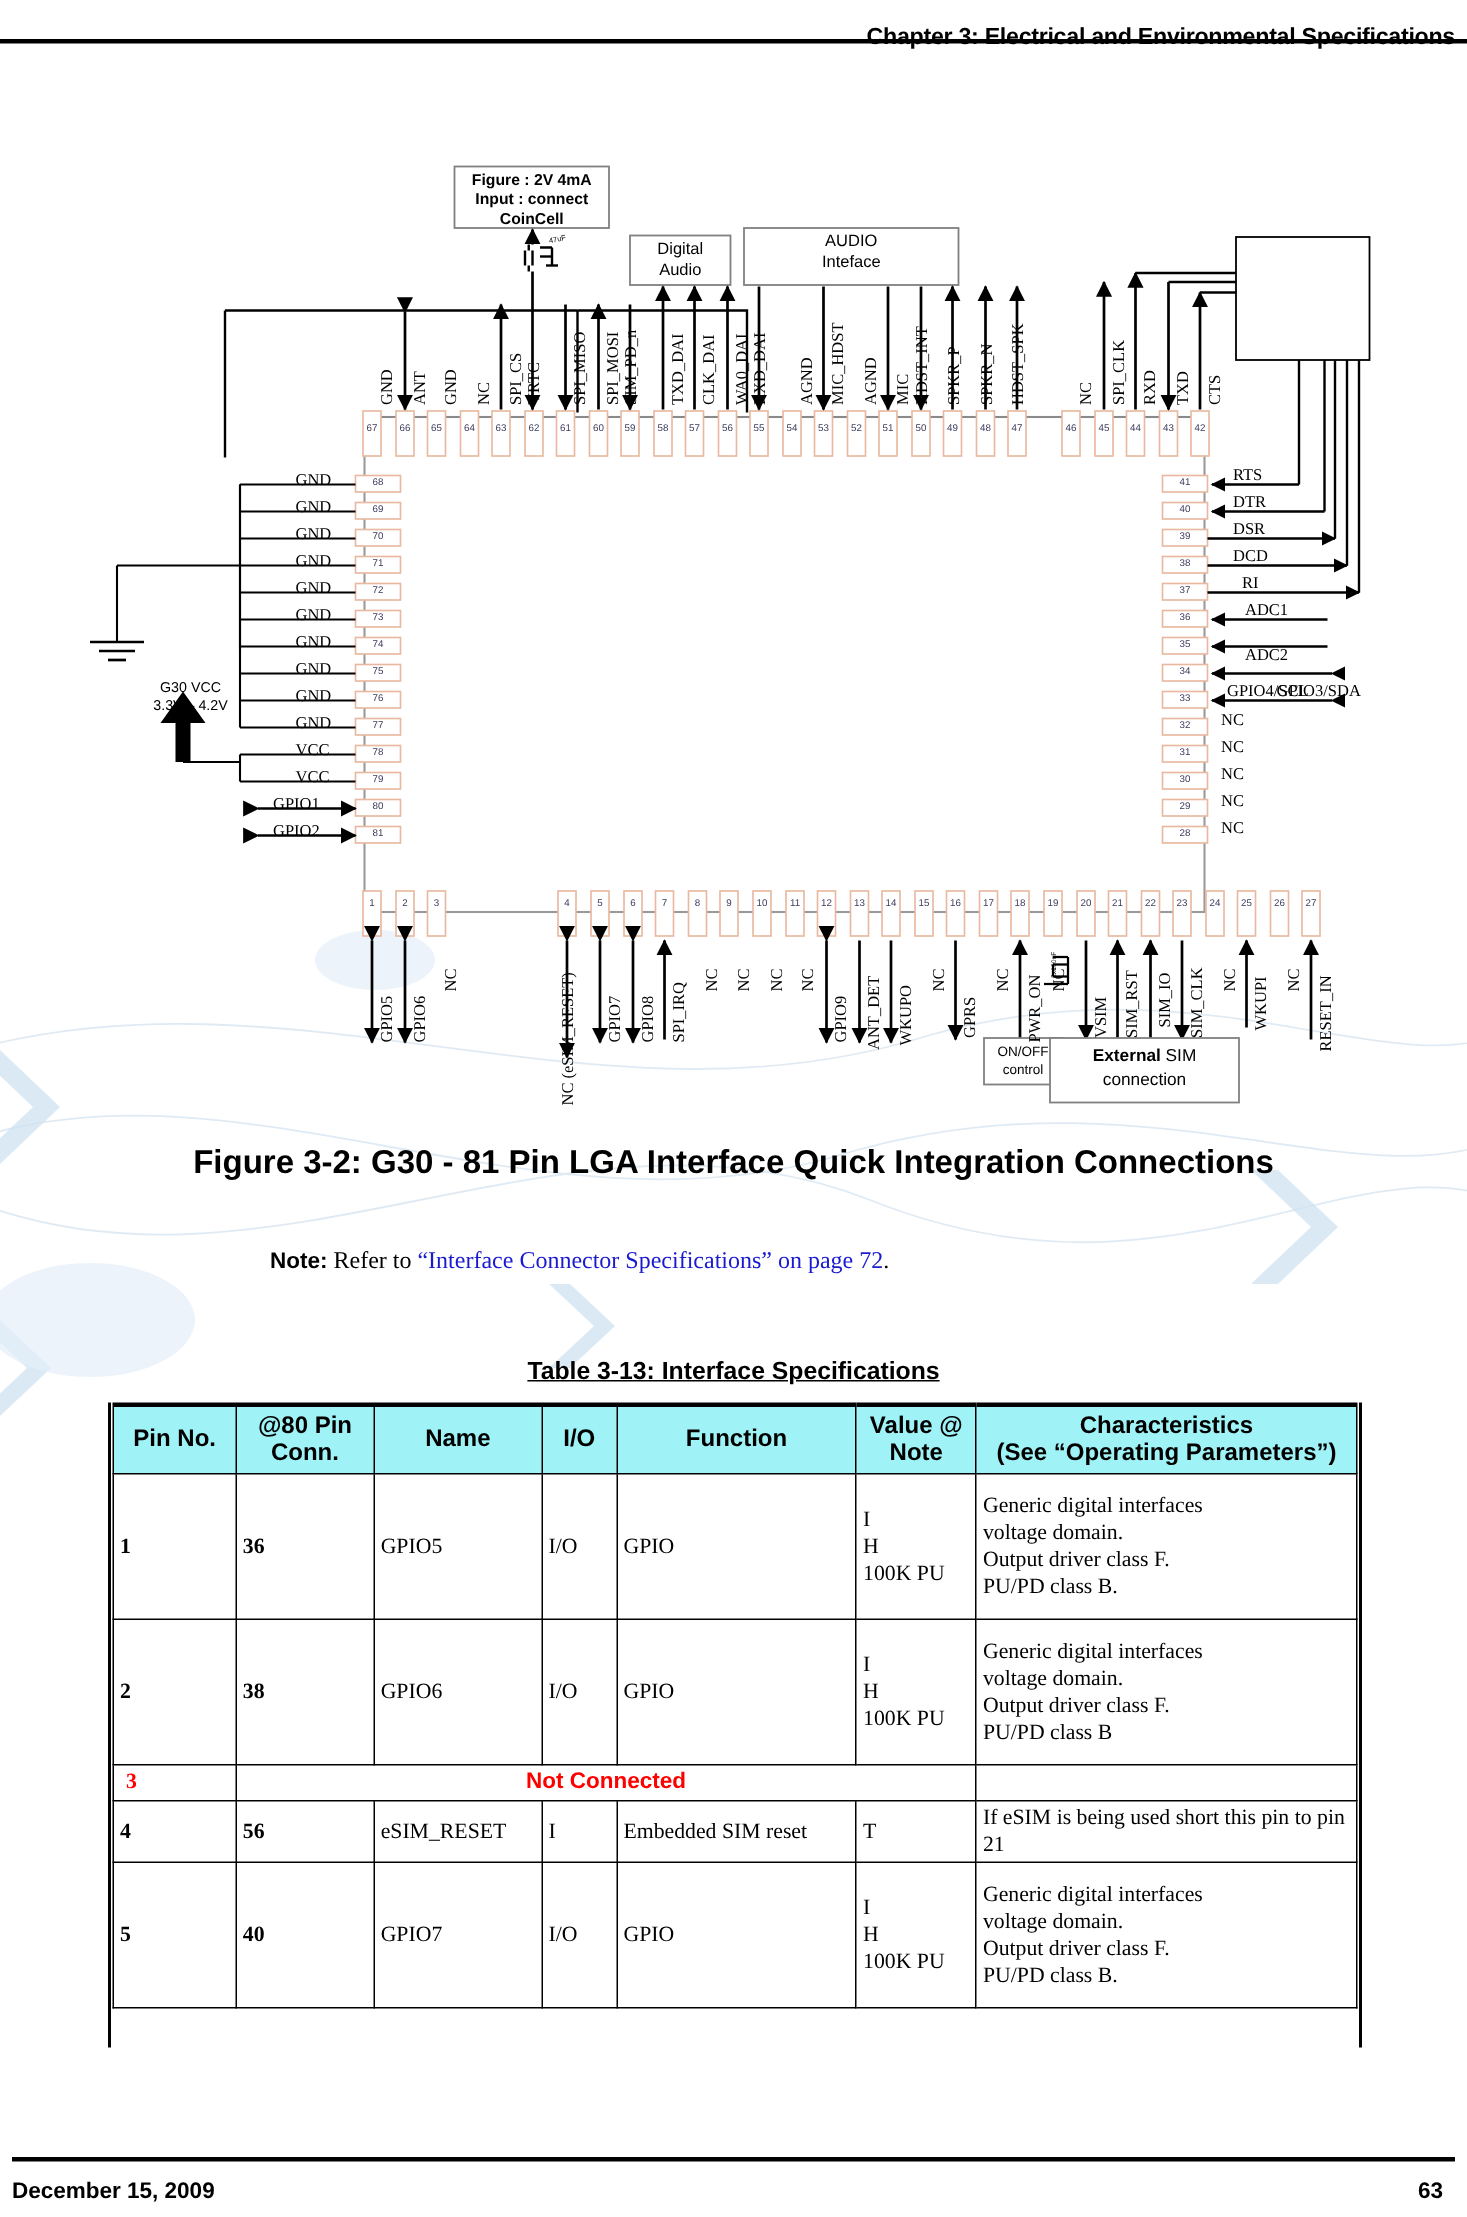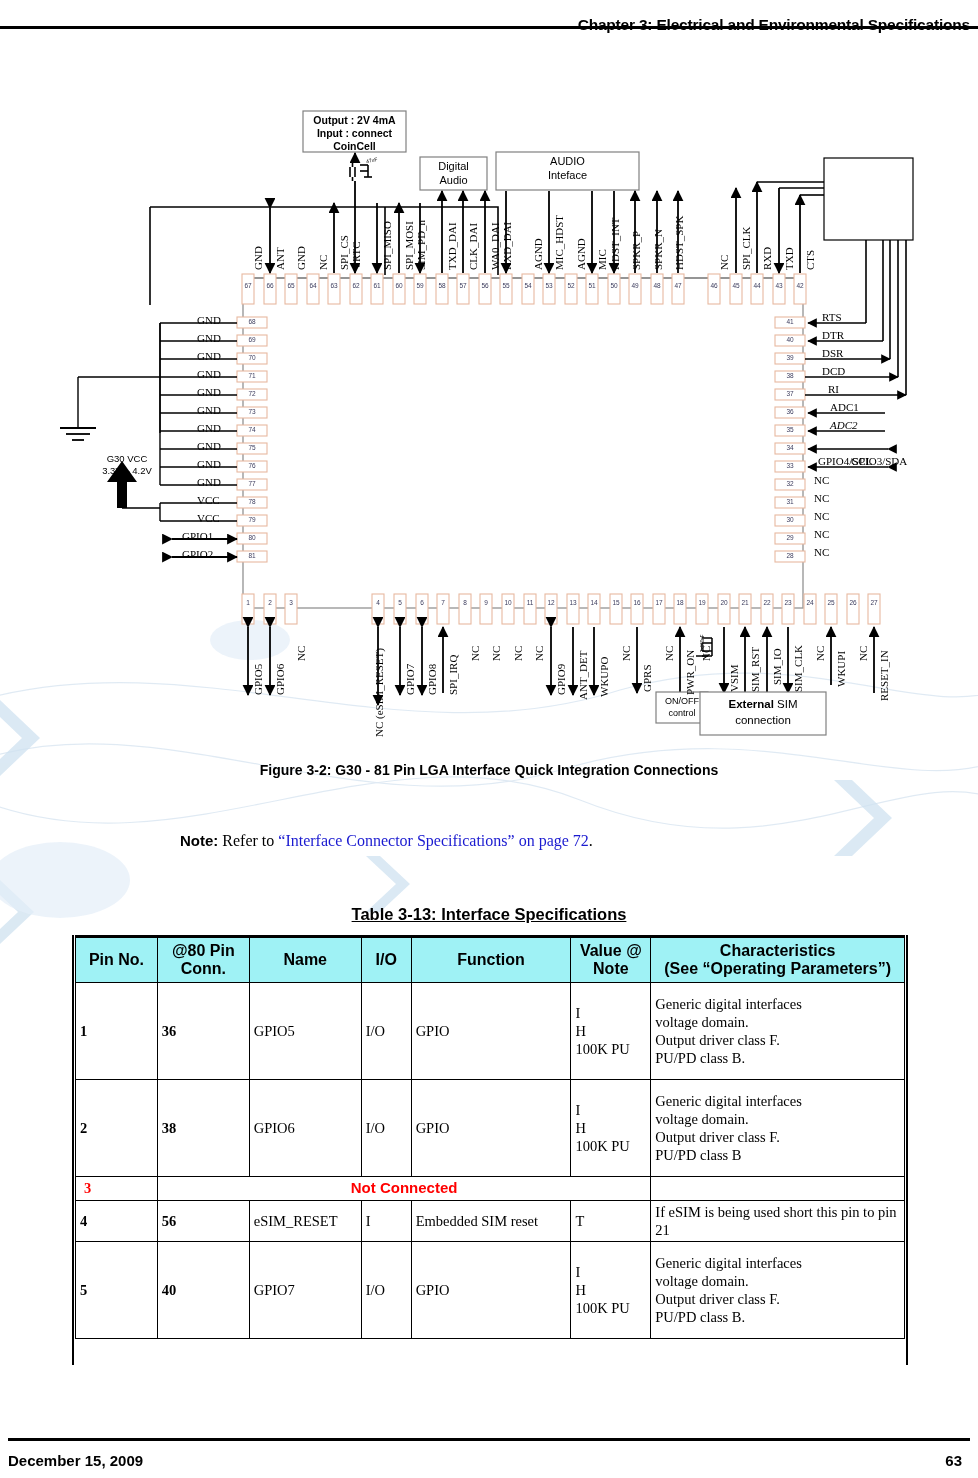--- a/index.html
+++ b/index.html
@@ -64,21 +64,21 @@
     font-size:11px; color:#000; text-align:center;
     line-height:1.25;
   }
   .box-label b { font-weight:bold; }
 
   
   #figure-caption {
     position:absolute; left:0; top:762px; width:978px;
     text-align:center;
     font-family:"Liberation Sans", sans-serif;
-    font-weight:bold; font-size:14px; color:#000;
+    font-weight:bold; font-size:22px; color:#000;
     z-index:3;
   }
 
   
   #note-line {
     position:absolute; left:180px; top:832px; width:760px;
     font-family:"Liberation Serif", serif;
     font-size:16px; color:#000; z-index:3;
   }
   #note-line .note-kw {
@@ -466,21 +466,21 @@
 
     <line x1="831" y1="590" x2="831" y2="532" stroke="#000" stroke-width="1.8" marker-end="url(#ah)"></line>
 
     <line x1="874" y1="598" x2="874" y2="532" stroke="#000" stroke-width="1.8" marker-end="url(#ah)"></line>
 
     <rect x="656" y="597" width="52" height="31" fill="#fff" stroke="#808080" stroke-width="1.2"></rect>
     <rect x="700" y="597" width="126" height="43" fill="#fff" stroke="#808080" stroke-width="1.2"></rect>
   </svg>
 
   <div class="box-label" style="left:303px; top:19px; width:103px; font-weight:bold; font-size:10.5px;">
-    <span style="white-space:pre-line">Output : 2V 4mA
+    <span style="white-space:pre-line">Figure : 2V 4mA
 Input : connect
 CoinCell</span>
   </div>
   <div class="fig-label sans" style="left:366px; top:62px; font-size:5px; transform:rotate(-12deg);">47uF</div>
 
   <div class="box-label" style="left:420px; top:65px; width:67px;">
     <span style="white-space:pre-line">Digital
 Audio</span>
   </div>
 
@@ -610,21 +610,21 @@
     <div class="pin-num" style="left:783px; top:421px;">30</div>
     <div class="pin-num" style="left:783px; top:439px;">29</div>
     <div class="pin-num" style="left:783px; top:457px;">28</div>
 
     <div class="fig-label" style="left:822px; top:216px;">RTS</div>
     <div class="fig-label" style="left:822px; top:234px;">DTR</div>
     <div class="fig-label" style="left:822px; top:252px;">DSR</div>
     <div class="fig-label" style="left:822px; top:270px;">DCD</div>
     <div class="fig-label" style="left:828px; top:288px;">RI</div>
     <div class="fig-label" style="left:830px; top:306px;">ADC1</div>
-    <div class="fig-label" style="left:830px; top:324px;font-style:italic;">ADC2</div>
+    <div class="fig-label" style="left:830px; top:336px;">ADC2</div>
     <div class="fig-label" style="left:818px; top:360px;padding-left:33px;">GPIO3/SDA</div>
     <div class="fig-label" style="left:818px; top:360px;">GPIO4/SCL</div>
     <div class="fig-label" style="left:814px; top:379px;">NC</div>
     <div class="fig-label" style="left:814px; top:397px;">NC</div>
     <div class="fig-label" style="left:814px; top:415px;">NC</div>
     <div class="fig-label" style="left:814px; top:433px;">NC</div>
     <div class="fig-label" style="left:814px; top:451px;">NC</div>
   </div>
 
   <div>

